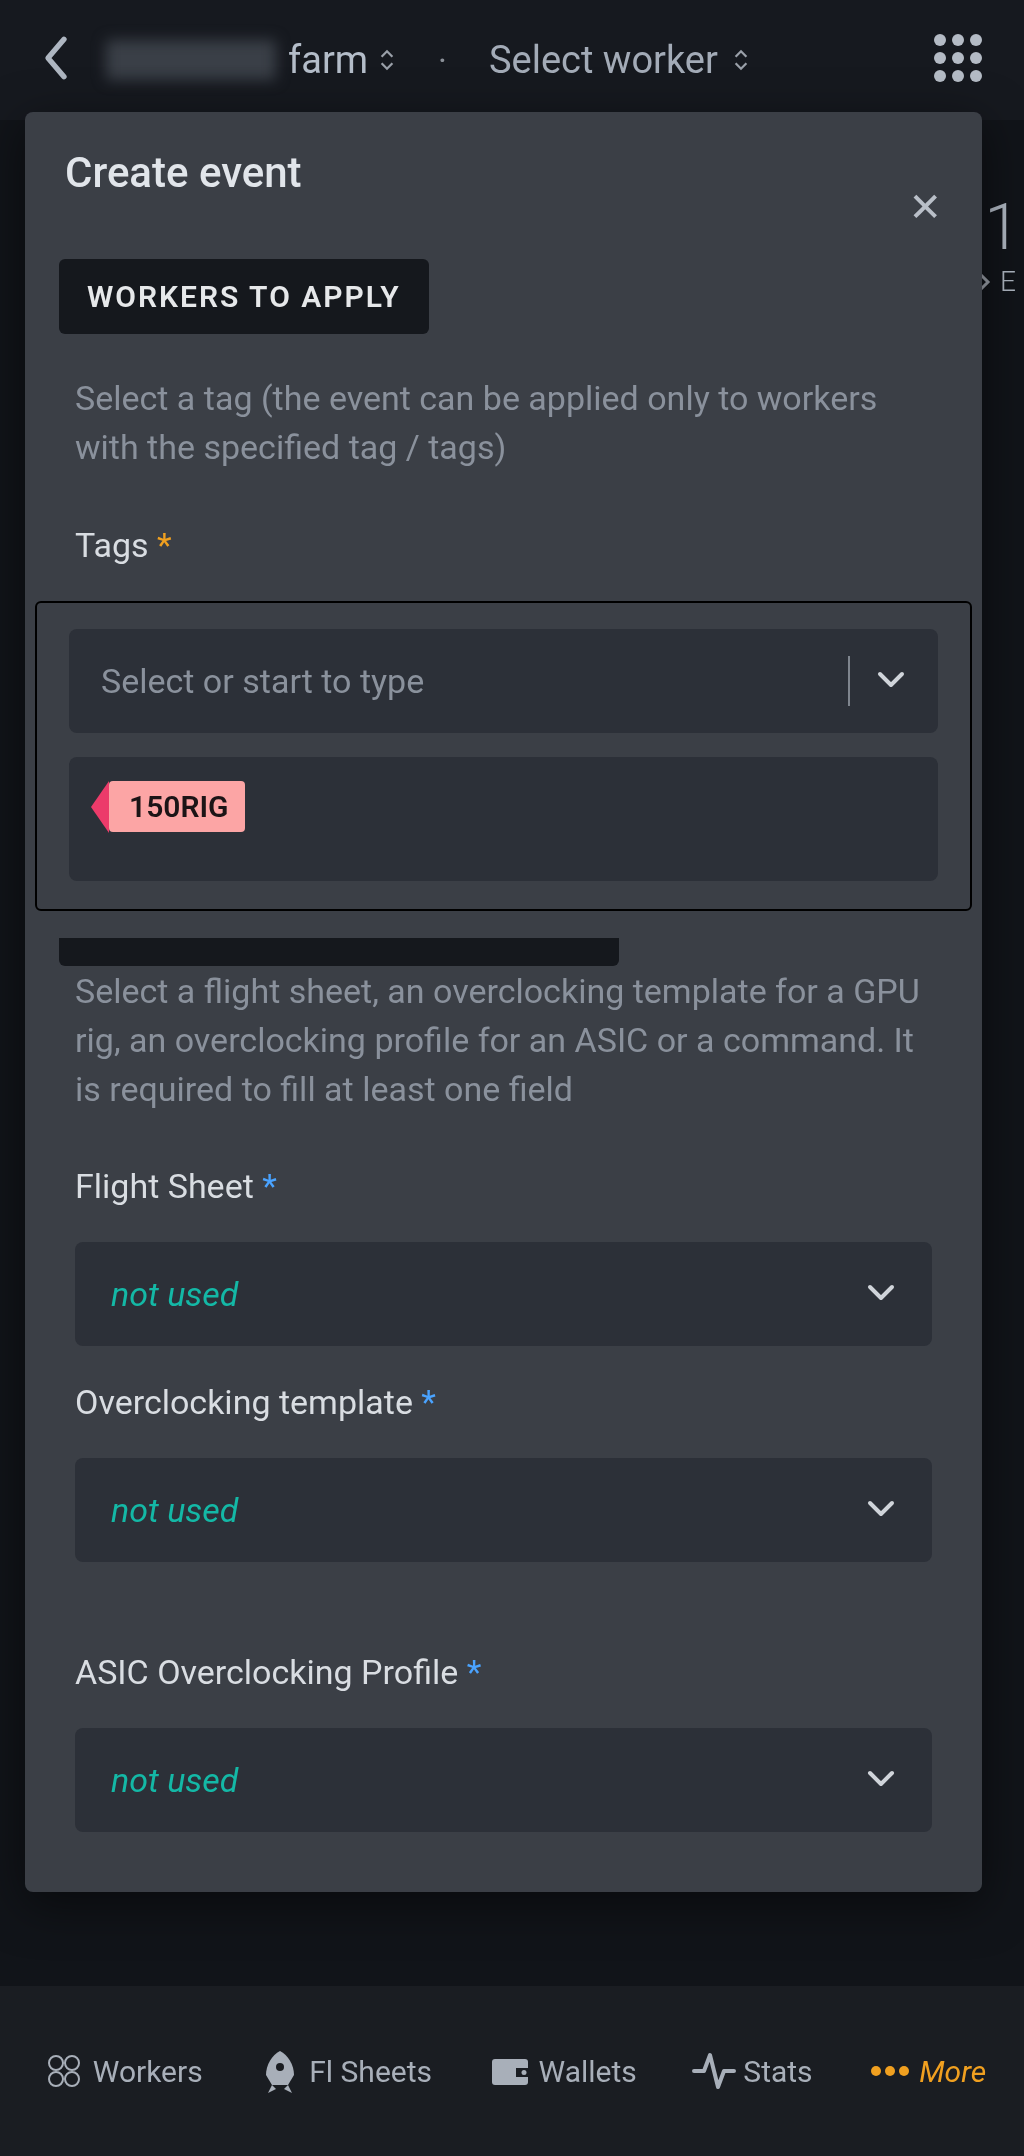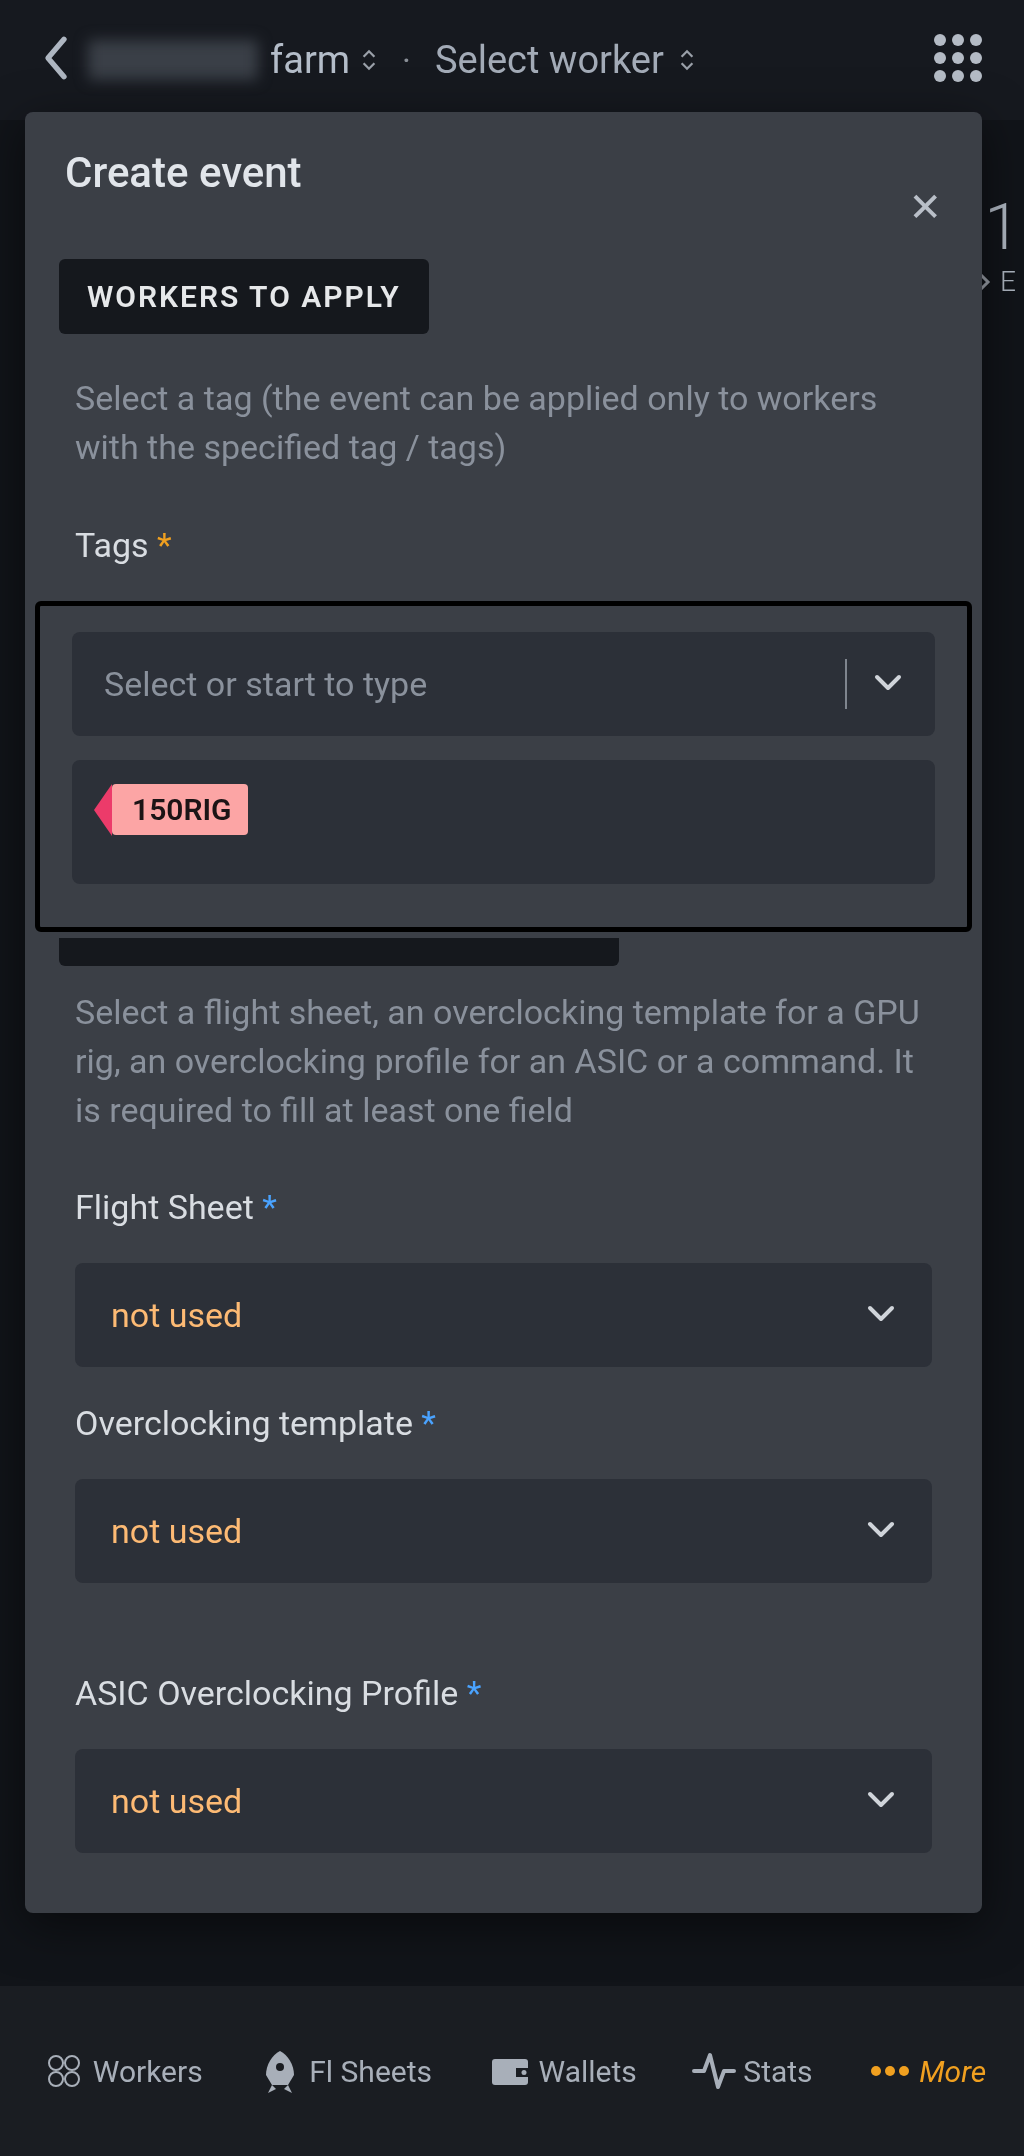--- a/index.html
+++ b/index.html
@@ -10,21 +10,21 @@
     height: 2156px;
     position: relative;
     overflow: hidden;
     color: #b4bdc9;
   }
   .topbar {
     height: 120px;
     display: flex;
     align-items: center;
     padding: 16px 40px;
-    gap: 16px;
+    gap: 34px;
     background: #16191f;
   }
   .back-chevron svg { width: 32px; height: 48px; }
   .farm-label { color: #b4bdc9; font-size: 38px; }
   .blurred {
     display: inline-block; width: 170px; height: 40px;
     background: #3a3f47; filter: blur(7px); border-radius: 4px;
     vertical-align: middle; margin-right: 12px;
   }
   .updown { display: inline-flex; flex-direction: column; margin-left: 10px; }
@@ -55,22 +55,22 @@
   .section-tab {
     display: inline-block; background: #15181d; color: #e6e8ea;
     font-size: 30px; font-weight: 600; letter-spacing: 2px;
     padding: 20px 28px; border-radius: 6px; margin: 28px 0 0 34px;
   }
   .helper { color: #8a919c; font-size: 34px; line-height: 1.45; padding: 40px 50px 0 50px; }
   .field-label { color: #d9dde2; font-size: 34px; padding: 52px 50px 0 50px; }
   .asterisk-y { color: #f0a020; }
   .asterisk-b { color: #4aa3ff; }
   .highlight-box {
-    border: 5px solid #000000; border-radius: 6px;
-    margin: 36px 10px 0 10px; padding: 12px 32px 43px 32px;
+    border: 2px solid #000000; border-radius: 6px;
+    margin: 36px 10px 0 10px; padding: 12px 32px 28px 32px;
   }
   .select-control {
     background: #2c3038; border-radius: 8px; height: 104px;
     display: flex; align-items: center; padding: 0 32px; margin-top: 14px;
     justify-content: space-between;
   }
   .select-placeholder { color: #8a919c; font-size: 34px; }
   .caret-box { display:flex; align-items:center; gap:26px; }
   .vdiv { width: 2px; height: 50px; background: #7f858e; }
   .caret svg { width: 30px; height: 20px; }
@@ -91,21 +91,21 @@
   .tag-chip-wrap{ margin-left:22px; }
   .black-strip {
     position: absolute; left: 34px; top: 826px; width: 560px; height: 28px;
     background: #15181d; border-radius: 0 0 6px 6px;
   }
   .plain-select {
     background: #2c3038; border-radius: 8px; height: 104px;
     display: flex; align-items: center; justify-content: space-between;
     padding: 0 36px; margin: 36px 50px 0 50px;
   }
-  .plain-value { color: #fdba74; font-size: 34px; }
+  .plain-value { color: #14b8a6; font-size: 34px; font-style: italic; }
   .bottomnav {
     position: absolute; left: 0; right: 0; bottom: 0; height: 170px;
     background: #1a1d22; display: flex; justify-content: space-around;
     align-items: center; padding: 0 12px;
   }
   .nav-item { display: flex; flex-direction: row; align-items: center; gap: 3px; color: #a8afb9; font-size: 30px; text-align: right; }
   .nav-item.active { color: #f0a020; font-style: italic; }
   .nav-item svg { width: 52px; height: 52px; }
 </style>
 </head>

